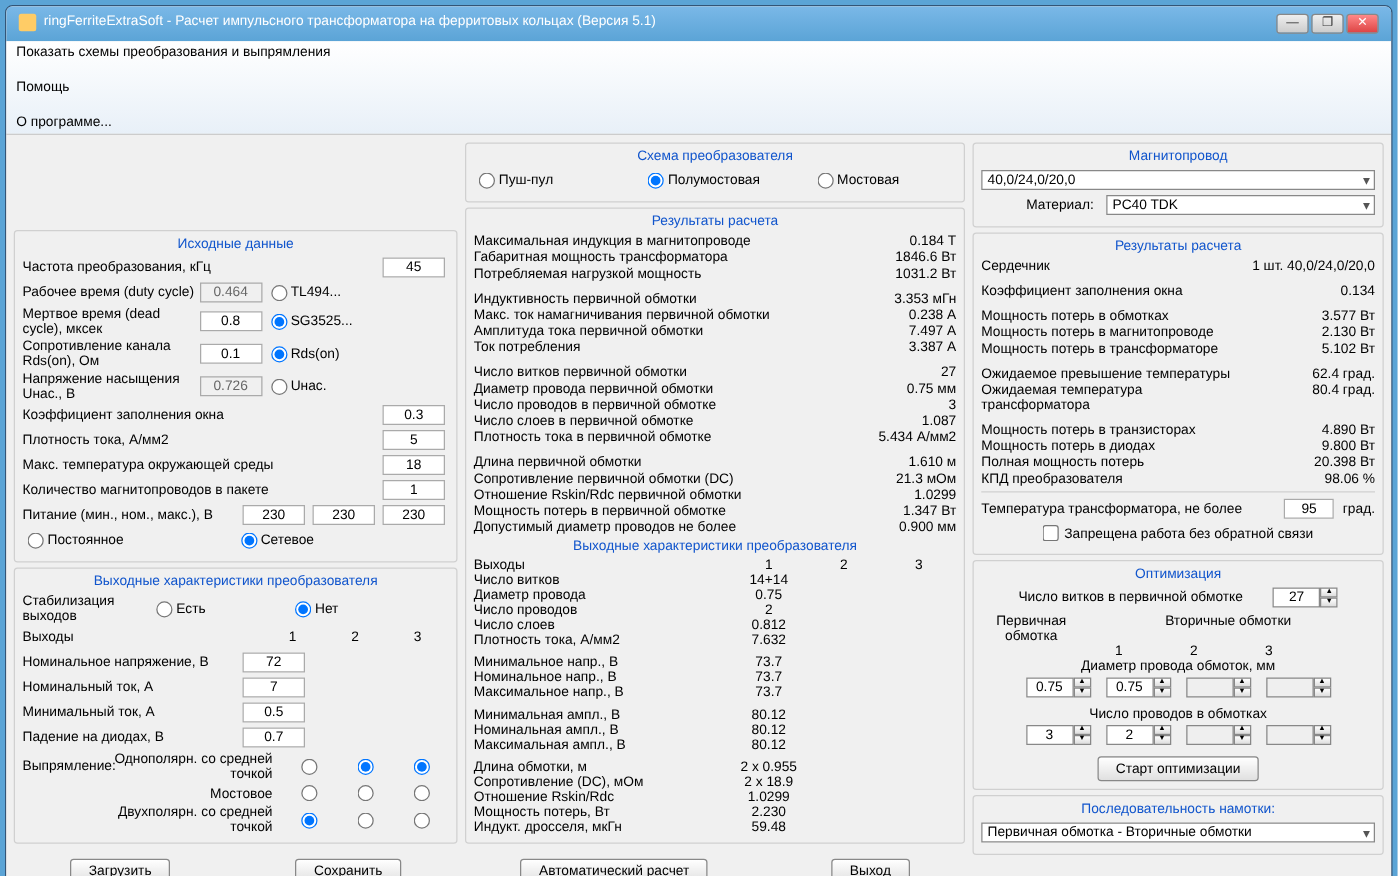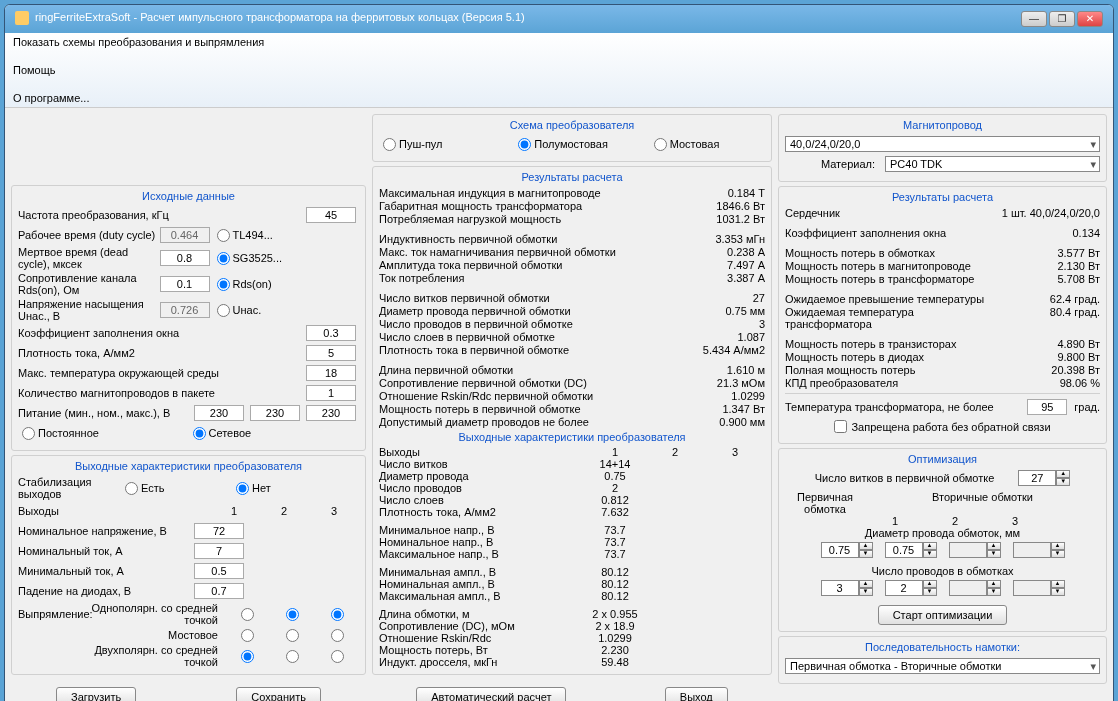--- a/index.html
+++ b/index.html
@@ -465,21 +465,21 @@
             <div class="r">
               <span class="lbl">Мощность потерь в обмотках</span>
               <span class="v">3.577 Вт</span>
             </div>
             <div class="r">
               <span class="lbl">Мощность потерь в магнитопроводе</span>
               <span class="v">2.130 Вт</span>
             </div>
             <div class="r">
               <span class="lbl">Мощность потерь в трансформаторе</span>
-              <span class="v">5.708 Вт</span>
+              <span class="v">5.102 Вт</span>
             </div>
             <div style="height: 6px;"></div>
             <div class="r">
               <span class="lbl">Ожидаемое превышение температуры</span>
               <span class="v">62.4 град.</span>
             </div>
             <div class="r">
               <span class="lbl">Ожидаемая температура трансформатора</span>
               <span class="v">80.4 град.</span>
             </div>

